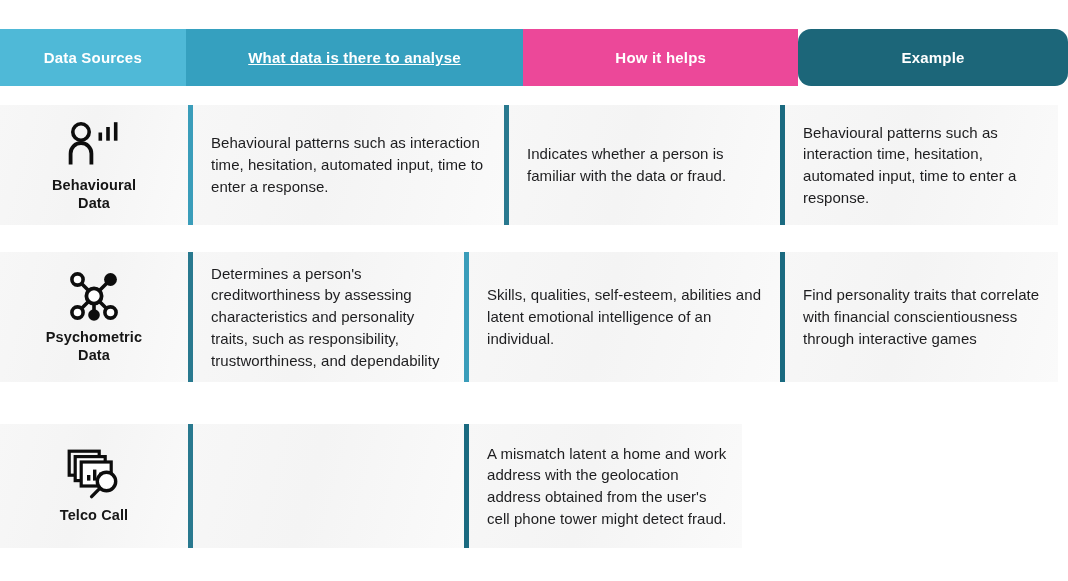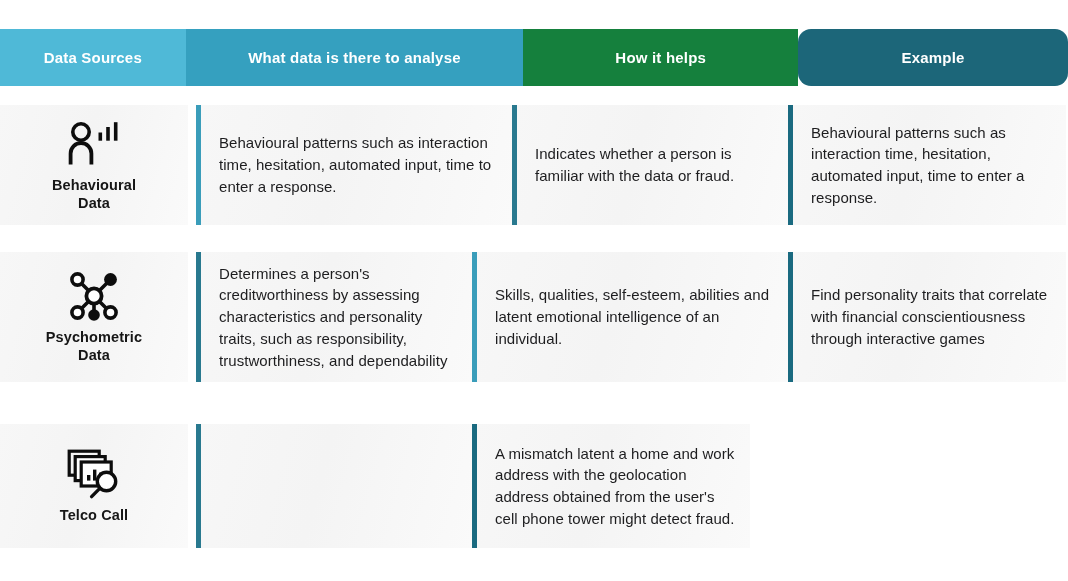--- a/index.html
+++ b/index.html
@@ -36,21 +36,21 @@
     justify-content: center;
     color: #ffffff;
     font-size: 15px;
     font-weight: bold;
     letter-spacing: 0.2px;
     text-align: center;
     box-sizing: border-box;
     padding: 0 8px;
   }
   .hc-1 { width: 191px; }
-  .hc-2 { width: 348px; }
+  .hc-2 { width: 348px; text-decoration: underline; }
   .hc-3 { width: 283px; }
   .hc-4 { width: 278px; border-radius: 13px; }
 
   
   .row {
     position: absolute;
     left: 0;
     width: 1068px;
     display: flex;
   }
@@ -61,21 +61,21 @@
   .cell {
     position: relative;
     box-sizing: border-box;
     background: linear-gradient(105deg, #f7f7f7 0%, #f4f4f4 45%, #fafafa 100%);
     display: flex;
   }
 
   
   .cell-source {
     width: 188px;
-    margin-right: 8px;
+    margin-right: 0;
     flex-direction: column;
     align-items: center;
     justify-content: center;
     gap: 6px;
   }
   .source-label {
     font-size: 14.5px;
     font-weight: bold;
     color: #161616;
     text-align: center;
@@ -121,21 +121,21 @@
 
 <div class="table-wrap">
 
   <div class="header-row">
     <div class="header-cell hc-1" style="background: rgb(79, 185, 215);">
       <span>Data Sources</span>
     </div>
     <div class="header-cell hc-2" style="background: rgb(53, 160, 191);">
       <span>What data is there to analyse</span>
     </div>
-    <div class="header-cell hc-3" style="background: #15803d; text-align: right;">
+    <div class="header-cell hc-3" style="background: #ec4899; text-align: right;">
       <span>How it helps</span>
     </div>
     <div class="header-cell hc-4" style="background: rgb(28, 102, 121);">
       <span>Example</span>
     </div>
   </div>
 
   <div class="row row-1">
     <div class="cell cell-source">
       <div class="icon-box">

